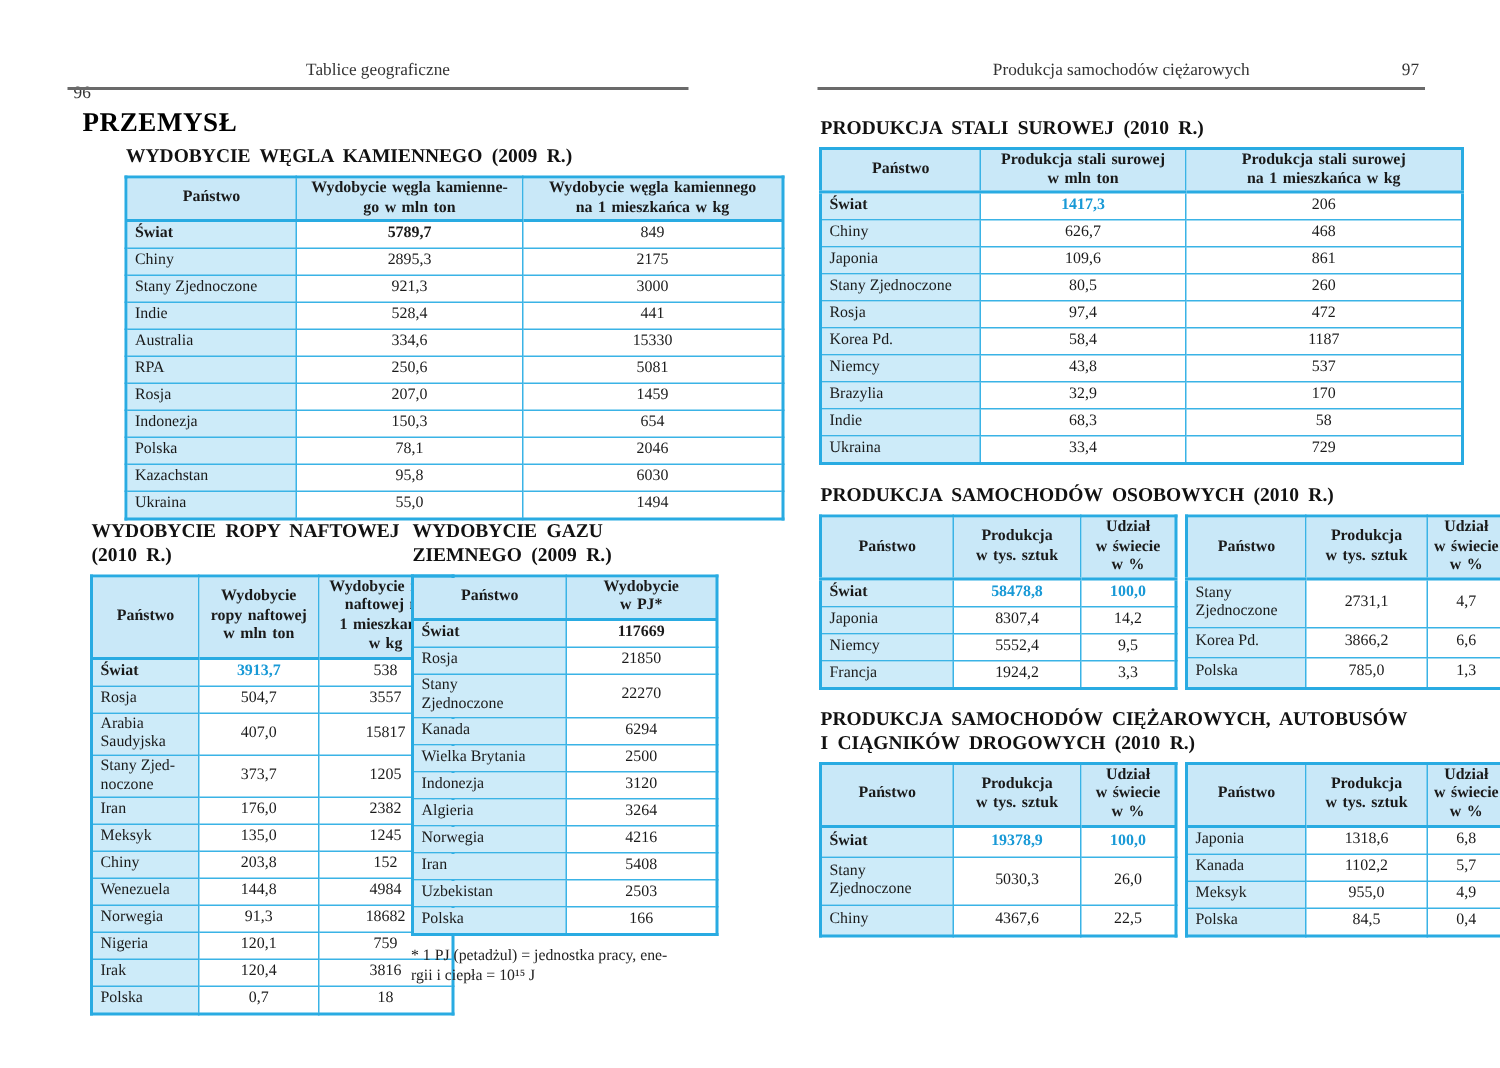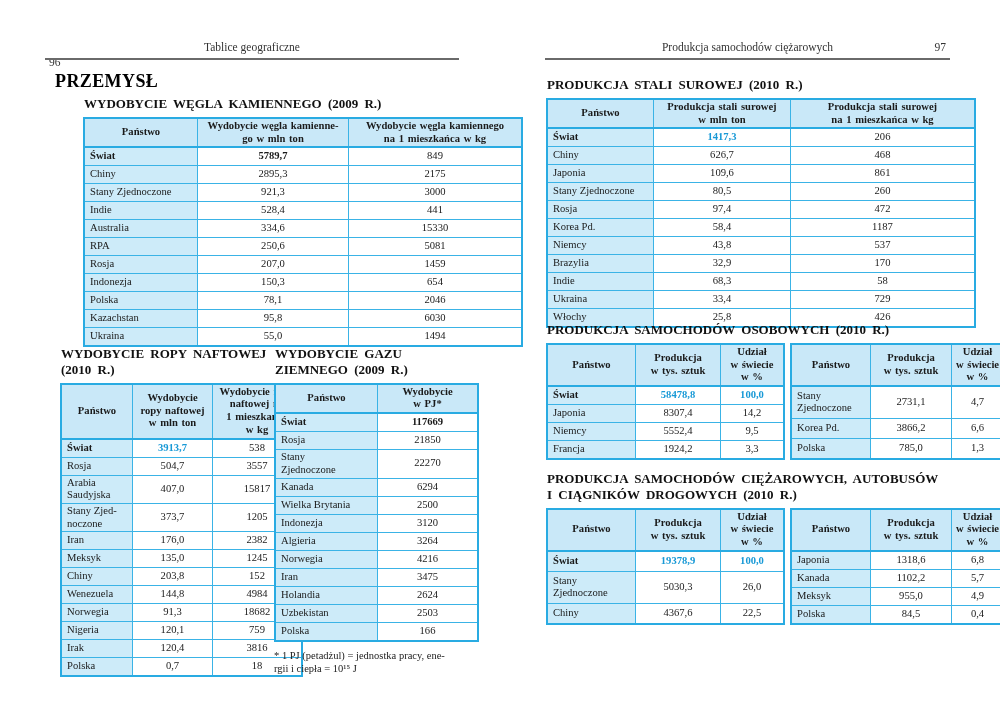--- a/index.html
+++ b/index.html
@@ -251,25 +251,21 @@
           <tr>
             <td>Algieria</td>
             <td>3264</td>
           </tr>
           <tr>
             <td>Norwegia</td>
             <td>4216</td>
           </tr>
           <tr>
             <td>Iran</td>
-            <td>3475</td>
-          </tr>
-          <tr>
-            <td>Holandia</td>
-            <td>2624</td>
+            <td>5408</td>
           </tr>
           <tr>
             <td>Uzbekistan</td>
             <td>2503</td>
           </tr>
           <tr>
             <td>Polska</td>
             <td>166</td>
           </tr>
         </tbody>
@@ -333,25 +329,20 @@
           </tr>
           <tr>
             <td>Indie</td>
             <td>68,3</td>
             <td>58</td>
           </tr>
           <tr>
             <td>Ukraina</td>
             <td>33,4</td>
             <td>729</td>
-          </tr>
-          <tr>
-            <td>Włochy</td>
-            <td>25,8</td>
-            <td>426</td>
           </tr>
         </tbody>
       </table>
   </div>
 
   <div class="blk" style="left:546px;top:322px;width:403px;">
     <div class="tbl-title">PRODUKCJA SAMOCHODÓW OSOBOWYCH (2010 R.)</div>
     <div class="halves">
       <table class="tbl t-half-l">
           <thead>

